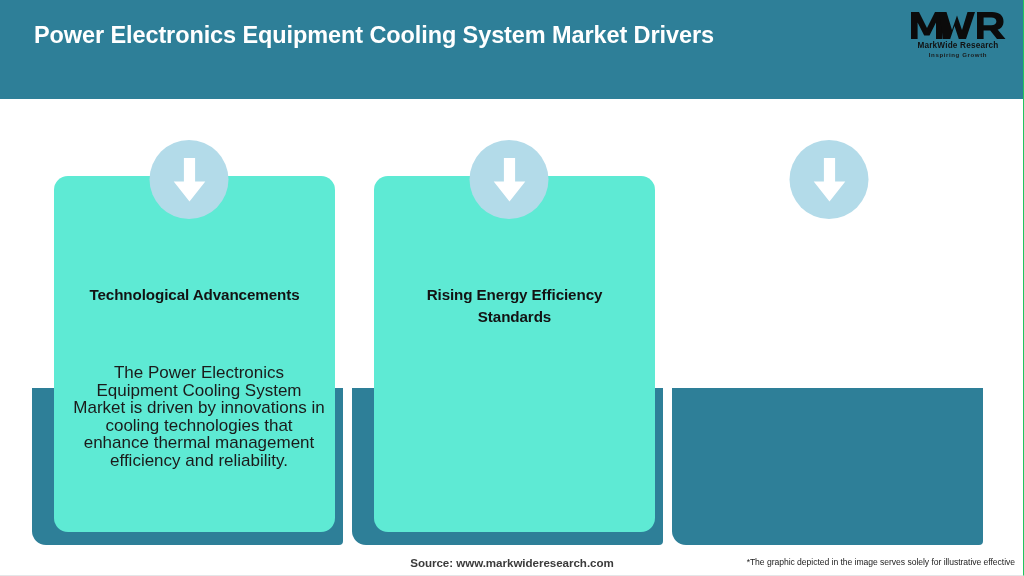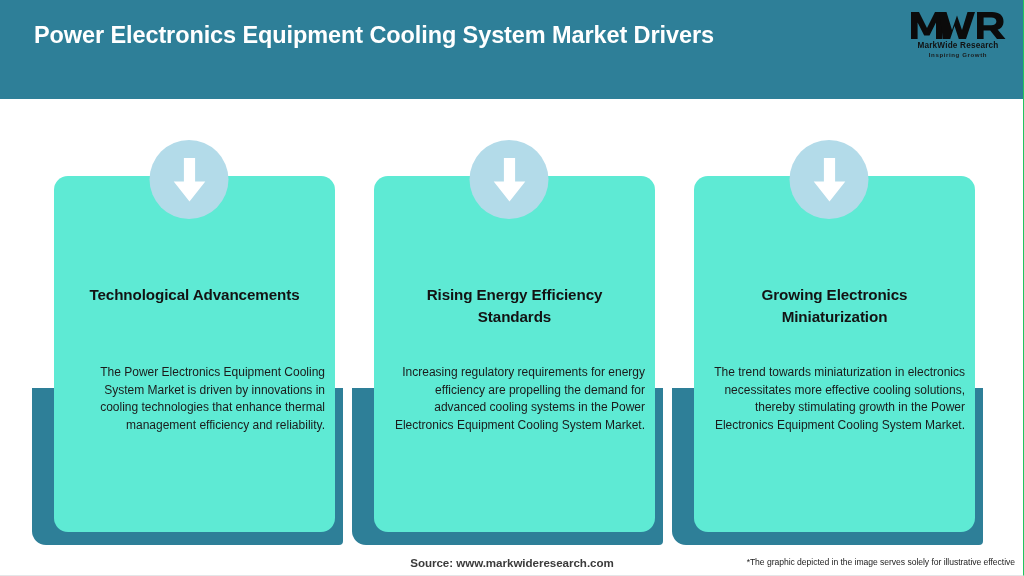--- a/index.html
+++ b/index.html
@@ -149,22 +149,22 @@
     color: #131313;
     line-height: 22px;
     letter-spacing: -0.1px;
   }
 
   .card-body {
     position: absolute;
     left: 19px;
     top: 188px;
     width: 252px;
-    text-align: right;
-    font-size: 12px;
+    text-align: center;
+    font-size: 17px;
     font-weight: normal;
     color: #1b1b1b;
     line-height: 17.6px;
   }
 
   
   .footer-source {
     position: absolute;
     left: 0;
     top: 556px;
@@ -221,35 +221,30 @@
         <svg width="36" height="46" viewBox="0 0 36 46" xmlns="http://www.w3.org/2000/svg">
           <path d="M12.4 1 L23.6 1 L23.6 24.5 L33.8 24.5 L18 44.6 L2.2 24.5 L12.4 24.5 Z" fill="#ffffff"></path>
         </svg>
       </div>
     </div>
 
     <div class="card-group g2">
       <div class="card-backing"></div>
       <div class="card">
         <div class="card-title">Rising Energy Efficiency Standards</div>
-        <div class="card-body">Increasing regulatory requirements for energy efficiency are propelling the demand for advanced cooling systems in the Power Electronics Equipment Cooling System Market.</div>
       </div>
       <div class="card-icon">
         <svg width="36" height="46" viewBox="0 0 36 46" xmlns="http://www.w3.org/2000/svg">
           <path d="M12.4 1 L23.6 1 L23.6 24.5 L33.8 24.5 L18 44.6 L2.2 24.5 L12.4 24.5 Z" fill="#ffffff"></path>
         </svg>
       </div>
     </div>
 
     <div class="card-group g3">
       <div class="card-backing"></div>
-      <div class="card">
-        <div class="card-title">Growing Electronics Miniaturization</div>
-        <div class="card-body">The trend towards miniaturization in electronics necessitates more effective cooling solutions, thereby stimulating growth in the Power Electronics Equipment Cooling System Market.</div>
-      </div>
       <div class="card-icon">
         <svg width="36" height="46" viewBox="0 0 36 46" xmlns="http://www.w3.org/2000/svg">
           <path d="M12.4 1 L23.6 1 L23.6 24.5 L33.8 24.5 L18 44.6 L2.2 24.5 L12.4 24.5 Z" fill="#ffffff"></path>
         </svg>
       </div>
     </div>
 
   </div>
 
   <div class="footer-source">Source: www.markwideresearch.com</div>

